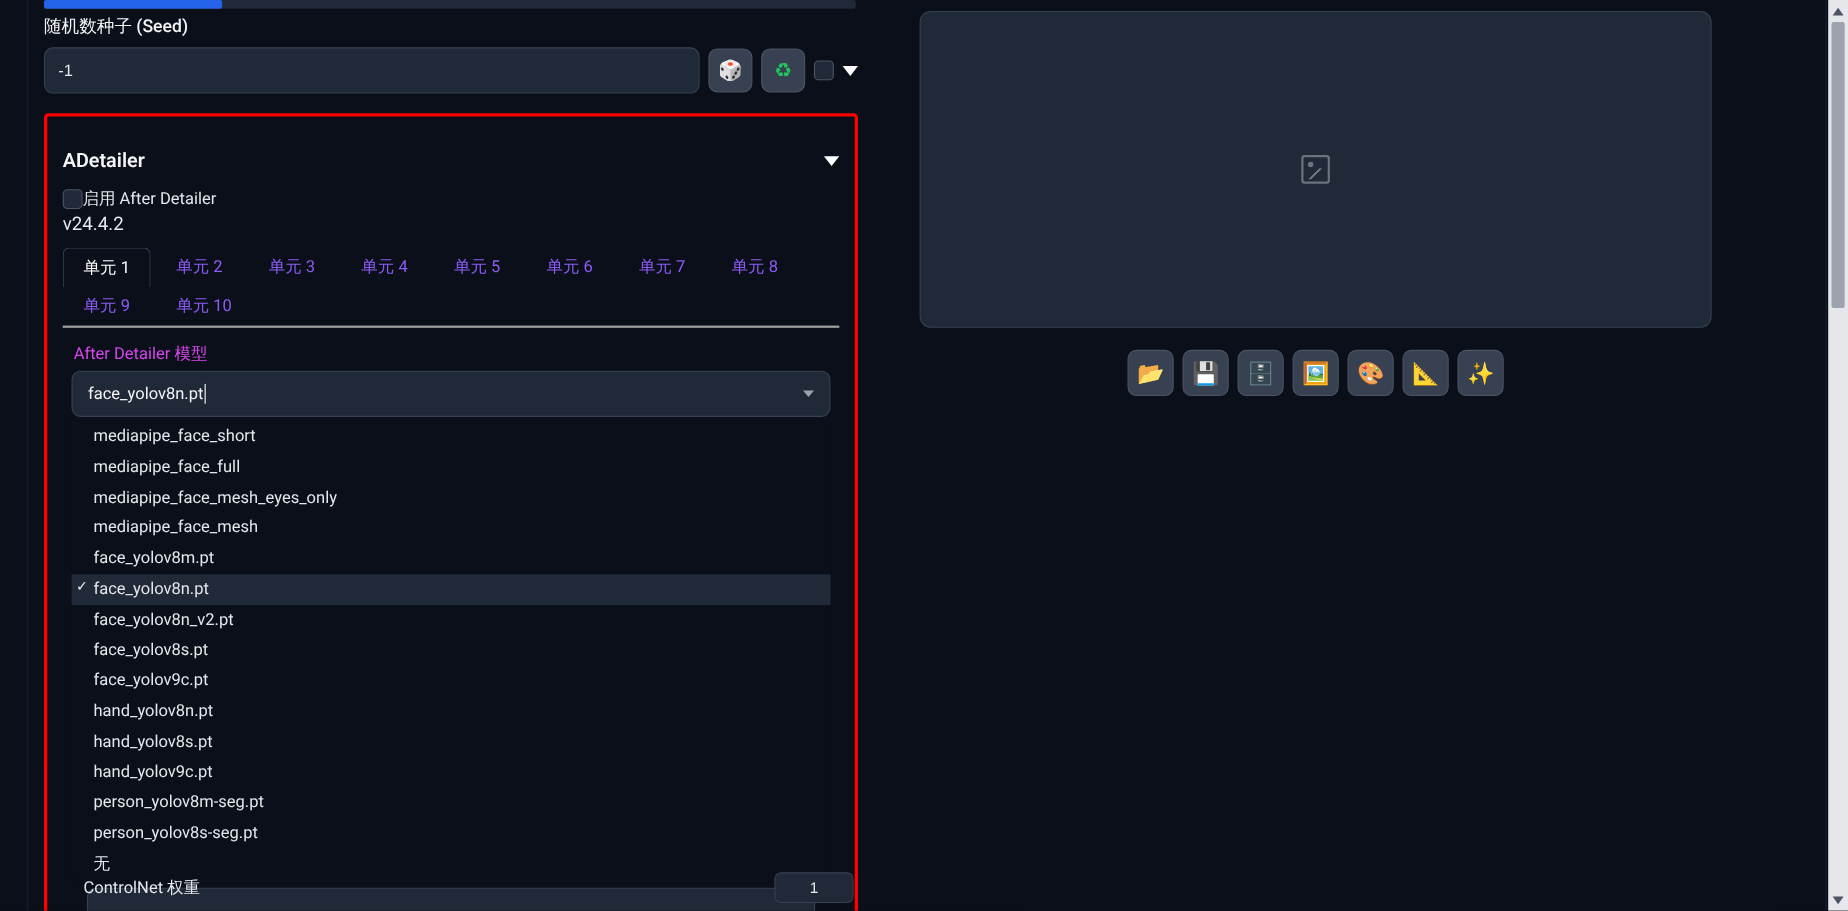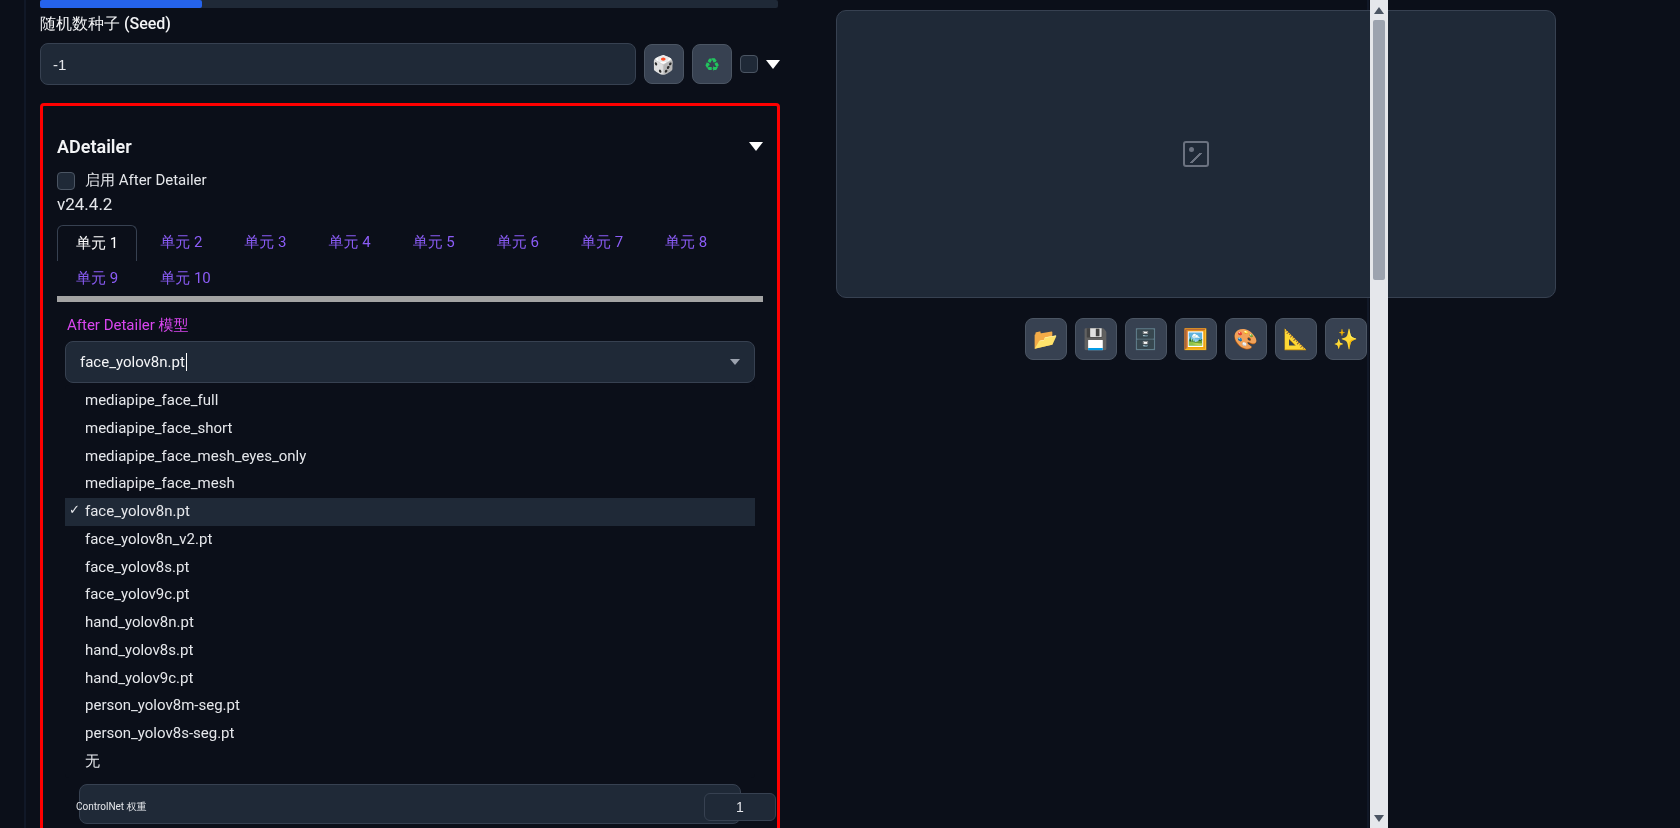--- a/index.html
+++ b/index.html
@@ -7,21 +7,21 @@
     margin: 0; padding: 0;
     width: 1680px; height: 828px;
     background: #0b0f19;
     color: #e5e7eb;
     font-family: -apple-system, BlinkMacSystemFont, "Segoe UI", Roboto, "PingFang SC", "Microsoft YaHei", sans-serif;
     font-size: 15px;
     overflow: hidden;
   }
   .viewport {
     position: relative;
-    width: 1388px; height: 828px;
+    width: 1680px; height: 828px;
     background: #0b0f19;
   }
   .progress-track {
     position: absolute;
     top: 0px; left: 40px; width: 738px; height: 8px;
     background: #1f2937;
     border-radius: 2px;
   }
   .progress-fill {
     height: 100%; width: 22%;
@@ -80,29 +80,29 @@
     position: relative;
     min-height: 650px;
   }
   .panel-header {
     display:flex; justify-content:space-between; align-items:center;
     font-size: 18px; font-weight:600; color:#f3f4f6;
     margin-top: 18px;
     margin-bottom: 14px;
   }
   .enable-row {
-    display:flex; align-items:center; gap:10px; margin-bottom:4px;
+    display:flex; align-items:center; margin-bottom:4px;
   }
   .version {
     font-size:17px; color:#e5e7eb; margin-bottom:10px;
   }
 
   .tab-row {
     display:flex; flex-wrap:wrap; gap:0;
-    border-bottom:6px solid #a3a3a3;
+    border-bottom:2px solid #a3a3a3;
   }
   .tab {
     padding:8px 18px;
     font-size:15px;
     color:#8b5cf6;
     cursor:pointer;
     border:1px solid transparent;
     border-bottom:none;
     border-radius:6px 6px 0 0;
     margin-right:4px;
@@ -174,21 +174,21 @@
     display:flex; align-items:center;
     padding:0 14px;
     position:relative;
   }
 
   .controlnet-row {
     position:absolute;
     left:76px; top:793px; width:700px;
     display:flex; align-items:center; justify-content:space-between;
   }
-  .controlnet-label { font-size:10px; color:#e5e7eb; }
+  .controlnet-label { font-size:15px; color:#e5e7eb; }
   .num-field {
     width:72px; height:28px;
     background:#1f2937;
     border:1px solid #374151;
     border-radius:6px;
     color:#e5e7eb;
     text-align:center;
     font-size:14px;
   }
 
@@ -313,24 +313,25 @@
 
       <div class="section-label">After Detailer 模型</div>
 
       <div class="dropdown-box">
         <span class="dropdown-value">face_yolov8n.pt</span>
           <span class="text-caret"></span>
         <div class="dropdown-arrow"></div>
       </div>
 
       <div class="options-list" id="options-list">
+          <div class="option">mediapipe_face_short</div>
           <div class="option">mediapipe_face_full</div>
-          <div class="option">mediapipe_face_short</div>
           <div class="option">mediapipe_face_mesh_eyes_only</div>
           <div class="option">mediapipe_face_mesh</div>
+          <div class="option">face_yolov8m.pt</div>
           <div class="option selected">face_yolov8n.pt</div>
           <div class="option">face_yolov8n_v2.pt</div>
           <div class="option">face_yolov8s.pt</div>
           <div class="option">face_yolov9c.pt</div>
           <div class="option">hand_yolov8n.pt</div>
           <div class="option">hand_yolov8s.pt</div>
           <div class="option">hand_yolov9c.pt</div>
           <div class="option">person_yolov8m-seg.pt</div>
           <div class="option">person_yolov8s-seg.pt</div>
           <div class="option">无</div>

